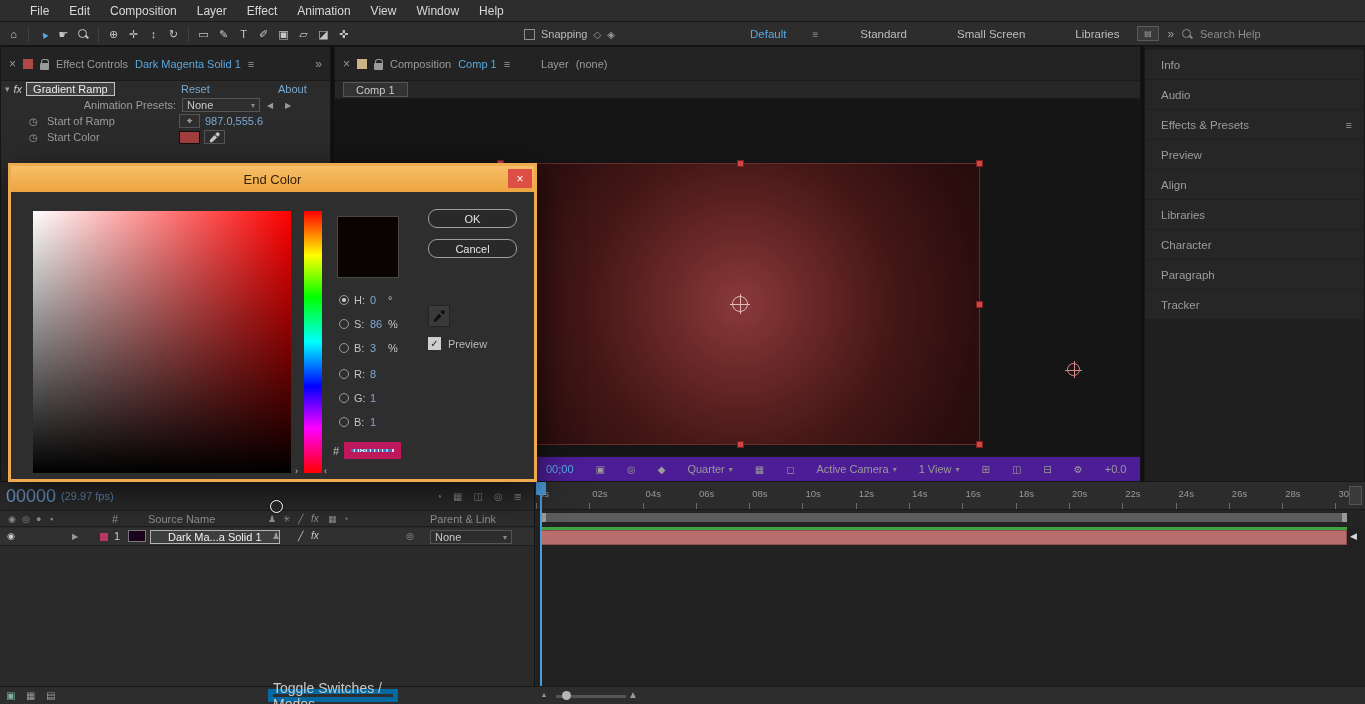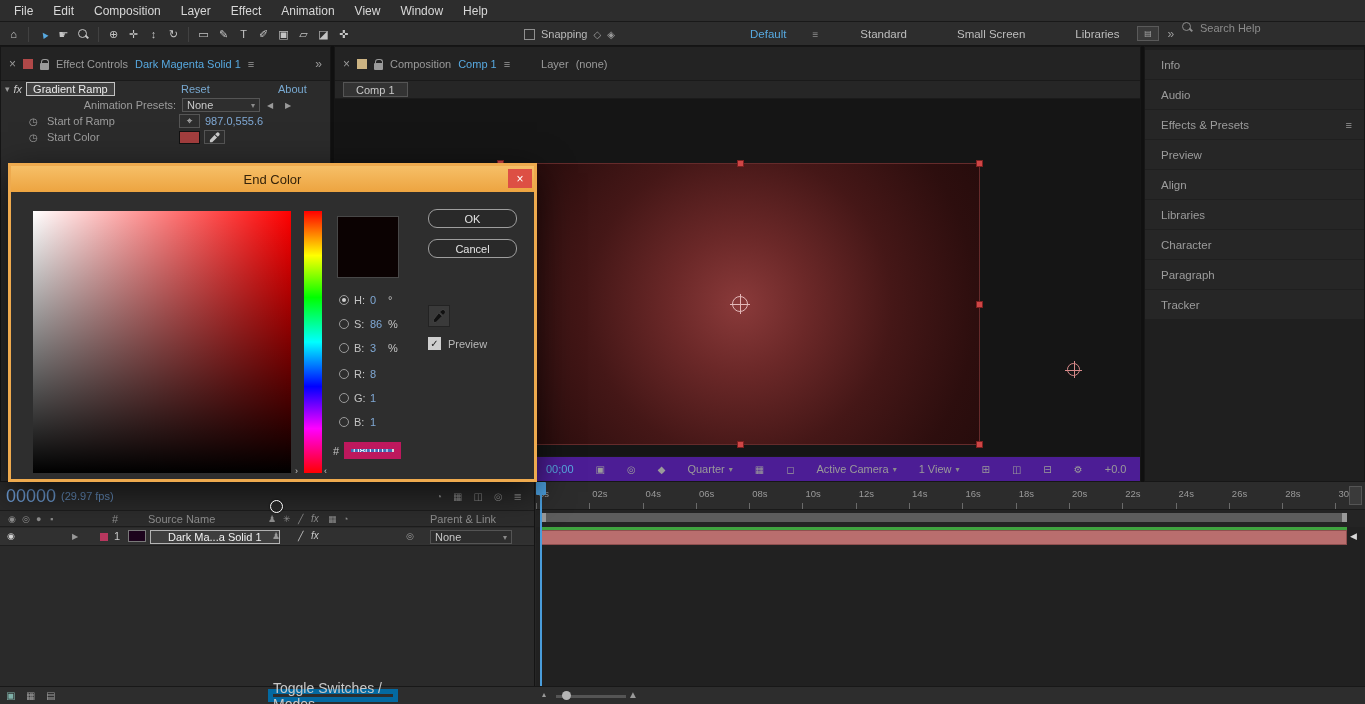--- a/index.html
+++ b/index.html
@@ -3,21 +3,21 @@
 <meta charset="utf-8">
 <style>
 *{margin:0;padding:0;box-sizing:border-box;}
 html,body{width:1365px;height:704px;overflow:hidden;background:#101010;
   font-family:"Liberation Sans","DejaVu Sans",sans-serif;font-size:11px;color:#bfbfbf;}
 .app{position:absolute;inset:0;width:1365px;height:704px;}
 .abs{position:absolute;}
 .flex{display:flex;align-items:center;}
 
 
-.menubar{position:absolute;left:0;top:0;width:100%;height:22px;background:#2d2d2d;border-bottom:1px solid #191919;display:flex;align-items:center;padding-left:4px;}
+.menubar{position:absolute;left:0;top:0;width:100%;height:22px;background:#2d2d2d;border-bottom:1px solid #191919;display:flex;align-items:center;padding-left:20px;}
 .menubar .list{display:flex;}
 .menu-item{padding:0 10px;color:#d8d8d8;font-size:12px;line-height:22px;}
 .toolbar{position:absolute;left:0;top:22px;width:100%;height:24px;background:#2d2d2d;border-bottom:1px solid #141414;}
 .tools{position:absolute;left:4px;top:0;height:24px;display:flex;align-items:center;gap:1px;}
 .tool{width:19px;height:18px;display:flex;align-items:center;justify-content:center;color:#c4c4c4;font-size:11px;}
 .tool.blue{color:#57a9e0;}
 .rot{display:inline-block;transform:rotate(-35deg);font-size:10px;}
 .tsep{width:1px;height:15px;background:#414141;margin:0 4px;}
 .mag{width:11px;height:11px;position:relative;display:inline-block;}
 .mag::before{content:"";position:absolute;left:0;top:0;width:7px;height:7px;border:1.5px solid #c4c4c4;border-radius:50%;}
@@ -25,21 +25,21 @@
 .mag.dim::before{border-color:#8b8b8b;}
 .mag.dim::after{background:#8b8b8b;}
 .snapping{position:absolute;left:524px;top:0;height:24px;display:flex;align-items:center;gap:6px;color:#b9b9b9;}
 .checkbox{width:11px;height:11px;border:1px solid #909090;background:transparent;}
 .workspaces{position:absolute;left:738px;top:0;height:24px;display:flex;align-items:center;gap:16px;}
 .ws{padding:0 22px 0 12px;font-size:11.5px;color:#bdbdbd;}
 .ws.active{color:#57a9e0;}
 .ws-menu{color:#8e8e8e;margin:0 14px 0 -12px;font-size:10px;}
 .overflow{color:#9a9a9a;font-size:12px;padding:0 10px;}
 .panelbtn{position:absolute;left:1137px;top:4px;width:22px;height:15px;border:1px solid #5a5a5a;background:#3a3a3a;color:#aaa;font-size:8px;display:flex;align-items:center;justify-content:center;}
-.search{position:absolute;left:1182px;top:0;height:24px;display:flex;align-items:flex-start;gap:7px;color:#8c8c8c;}
+.search{position:absolute;left:1182px;top:0;height:24px;display:flex;align-items:center;gap:7px;color:#8c8c8c;}
 
 
 .panel{position:absolute;top:46px;background:#2b2b2b;border:1px solid #161616;}
 .ec{left:0;width:331px;height:436px;}
 .comp{left:334px;width:807px;height:436px;}
 .rightcol{left:1144px;width:221px;height:436px;background:#1f1f1f;}
 .tabstrip{height:34px;background:#232323;border-bottom:1px solid #1a1a1a;display:flex;align-items:center;padding:0 8px;gap:7px;position:relative;}
 .tclose{color:#9a9a9a;font-size:12px;}
 .chip{width:10px;height:10px;display:inline-block;}
 .lock{width:9px;height:7px;background:#9a9a9a;border-radius:1px;position:relative;margin-top:5px;display:inline-block;}

